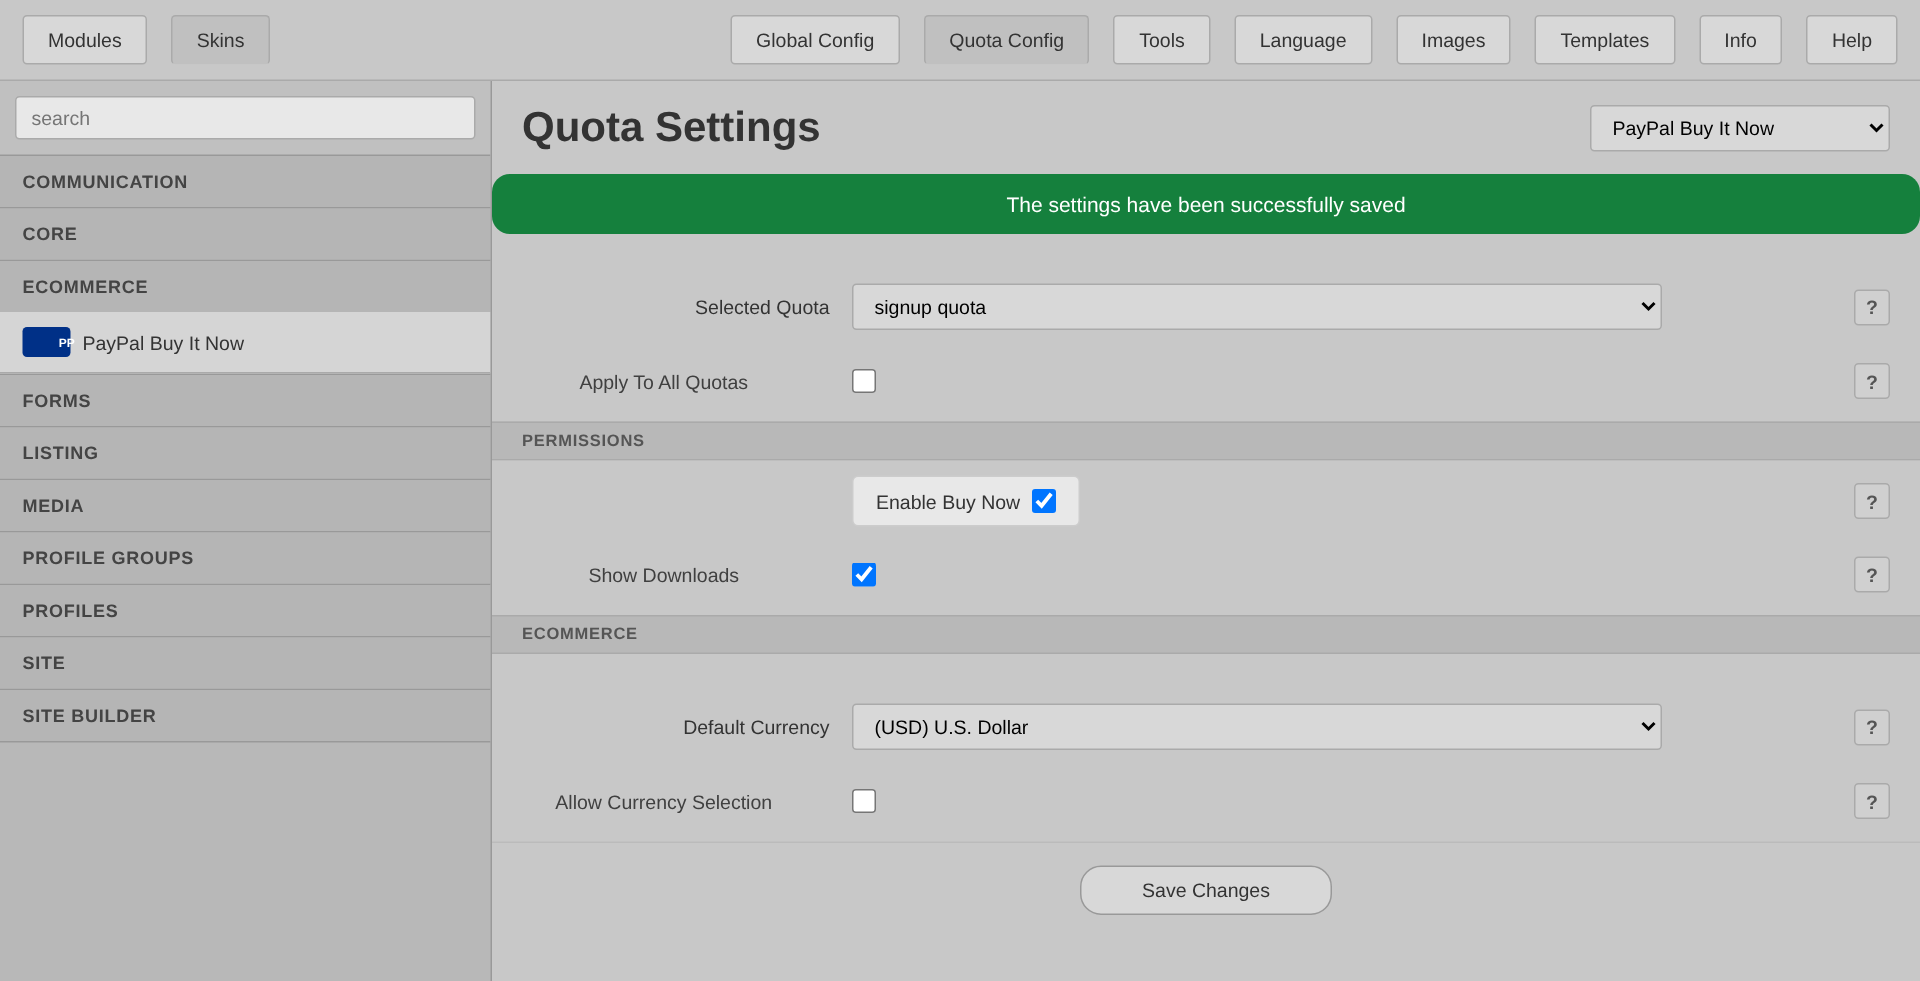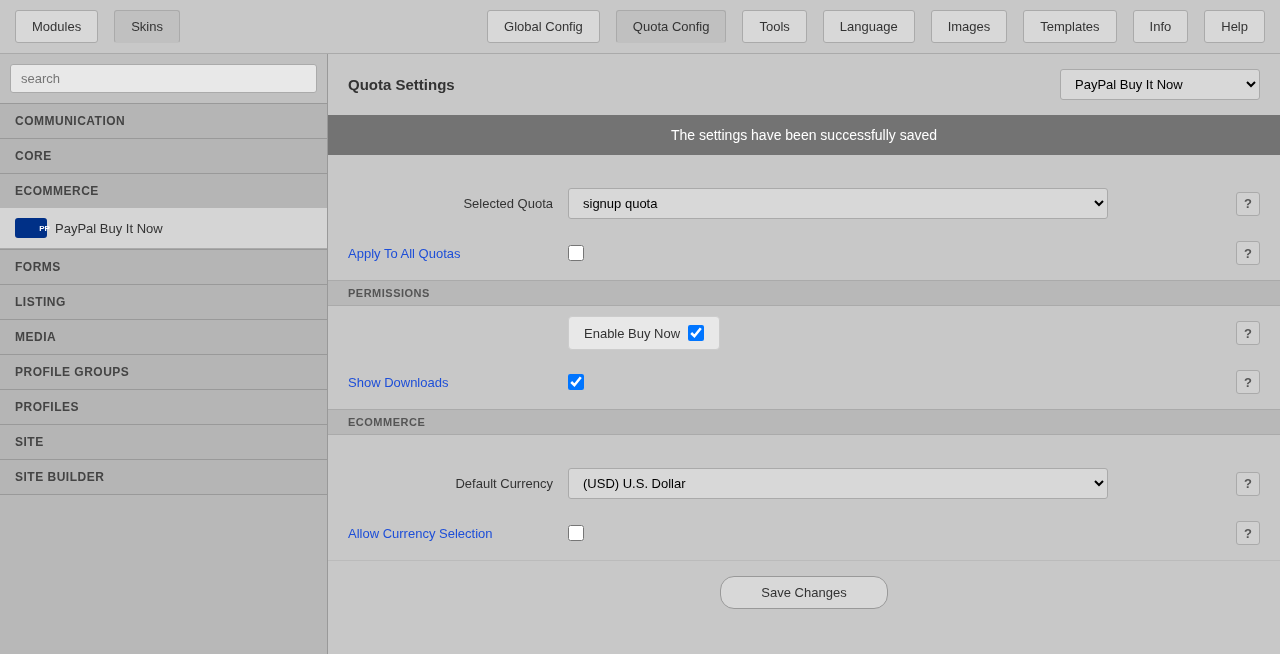--- a/index.html
+++ b/index.html
@@ -99,39 +99,40 @@
       overflow-y: auto;
     }
     .content-header {
       padding: 15px 20px;
       display: flex;
       align-items: center;
       justify-content: space-between;
       background: #c8c8c8;
     }
     .page-title {
-      font-size: 15px;
+      font-size: 28px;
       font-weight: bold;
       color: #333;
     }
     .header-select {
       padding: 6px 30px 6px 10px;
       border: 1px solid #aaa;
       border-radius: 3px;
       background: #d8d8d8;
       font-size: 13px;
       min-width: 200px;
       appearance: auto;
     }
     .success-banner {
-      background: #737373;
+      background: #15803d;
       color: #fff;
       padding: 12px 20px;
       text-align: center;
       font-size: 14px;
+      border-radius: 12px;
     }
     .form-area {
       padding: 0;
     }
     .section-divider {
       background: #b8b8b8;
       padding: 6px 20px;
       font-size: 11px;
       font-weight: bold;
       color: #555;
@@ -185,24 +186,24 @@
       font-size: 13px;
     }
     .checkbox-row {
       display: flex;
       align-items: center;
       padding: 10px 20px;
       background: #c8c8c8;
     }
     .checkbox-label-area {
       width: 220px;
-      text-align: left;
+      text-align: center;
       padding-right: 31px;
       font-size: 13px;
-      color: #1d4ed8;
+      color: #404040;
       flex-shrink: 0;
     }
     .checkbox-control {
       flex: 1;
       display: flex;
       align-items: center;
     }
     input[type="checkbox"] {
       width: 16px;
       height: 16px;

